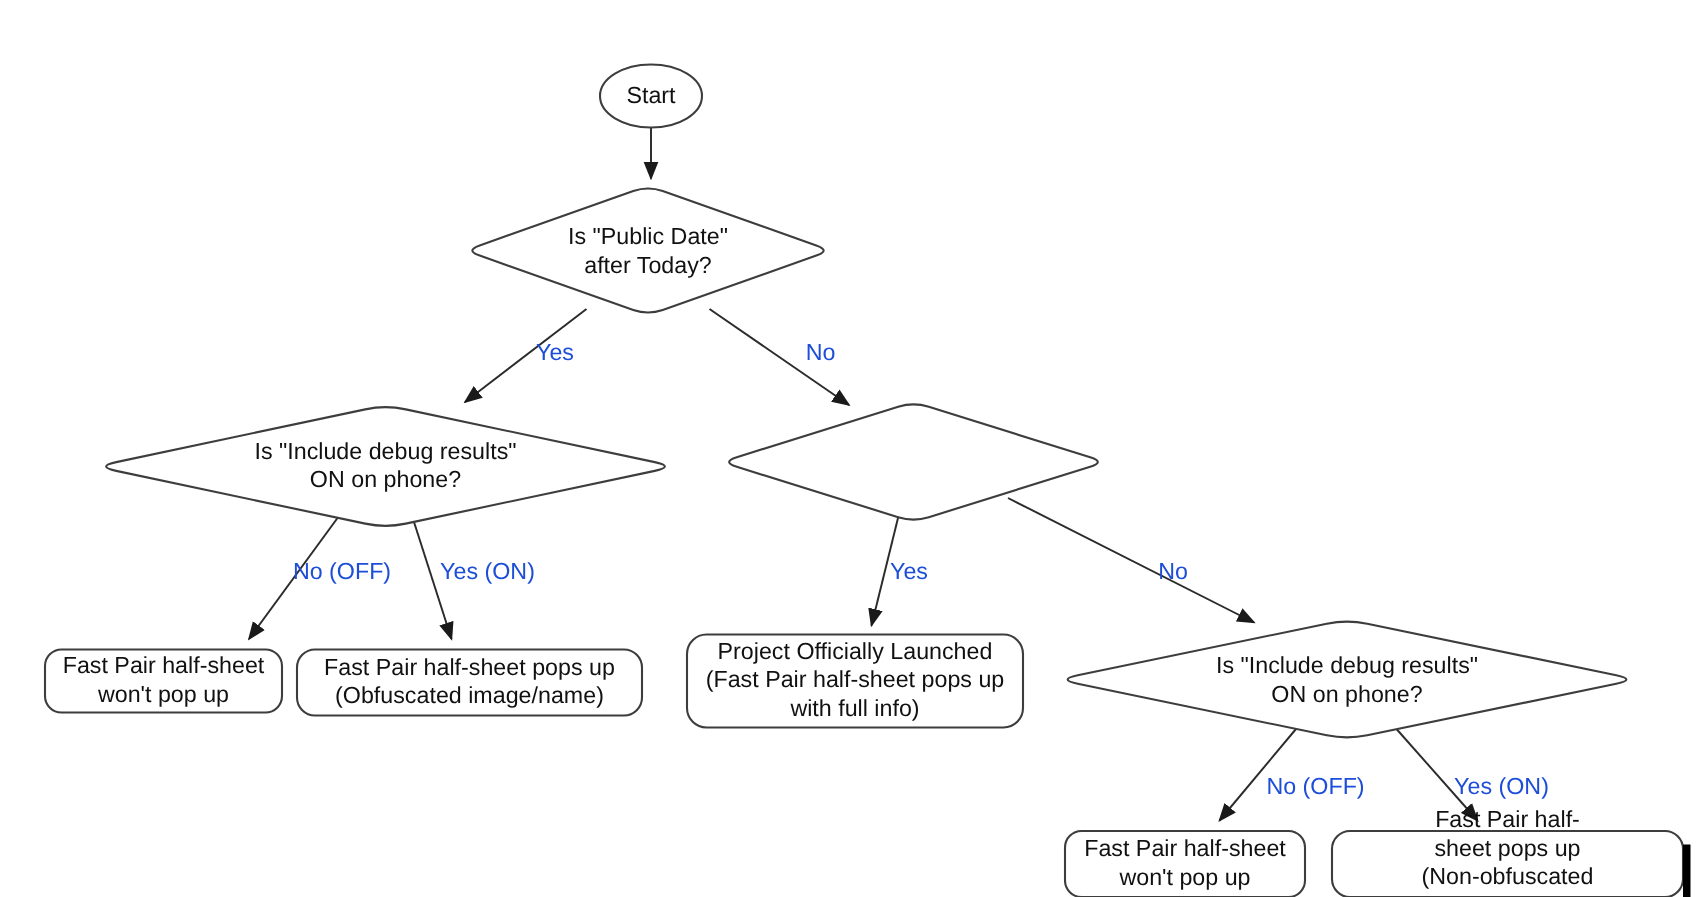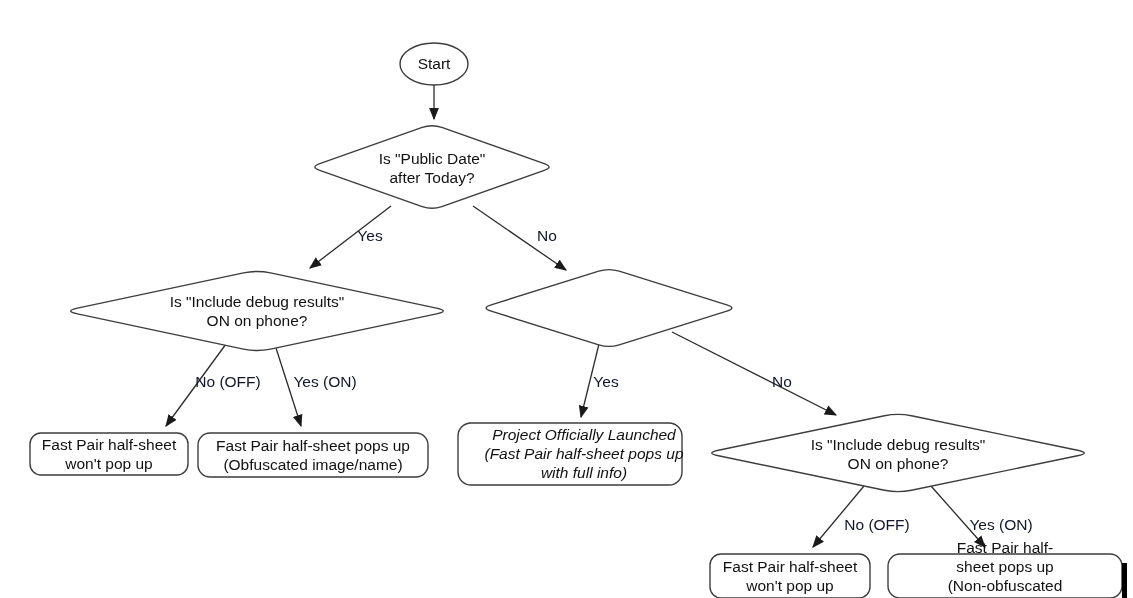--- a/index.html
+++ b/index.html
@@ -28,21 +28,21 @@
     text-align: center;
     font-size: 15.5px;
     line-height: 1.24;
     color: #111111;
   }
   .edge-label {
     position: absolute;
     transform: translate(-50%, -50%);
     white-space: nowrap;
     font-size: 15.5px;
-    color: #0f172a;
+    color: #1d4ed8;
   }
   .shape {
     fill: #ffffff;
     stroke: #3d3d3d;
     stroke-width: 1.4;
   }
   .edge {
     fill: none;
     stroke: #2b2b2b;
     stroke-width: 1.3;
@@ -101,21 +101,21 @@
   <div class="node-text" style="left:432px; top:148px;">Is "Public Date"
 after Today?</div>
   <div class="node-text" style="left:257px; top:291px;">Is "Include debug results"
 ON on phone?</div>
   <div class="node-text" style="left:898px; top:434px;">Is "Include debug results"
 ON on phone?</div>
   <div class="node-text" style="left:109px; top:434px;">Fast Pair half-sheet
 won't pop up</div>
   <div class="node-text" style="left:313px; top:435px;">Fast Pair half-sheet pops up
 (Obfuscated image/name)</div>
-  <div class="node-text" style="left:584px; top:434px;font-style:italic;">Project Officially Launched
+  <div class="node-text" style="left:570px; top:434px;">Project Officially Launched
 (Fast Pair half-sheet pops up
 with full info)</div>
   <div class="node-text" style="left:790px; top:556px;">Fast Pair half-sheet
 won't pop up</div>
   <div class="node-text" style="left:1005px; top:556px;">Fast Pair half-sheet pops up
 (Non-obfuscated image/name)</div>
 
   <div class="edge-label" style="left:370px;  top:216px;">Yes</div>
   <div class="edge-label" style="left:547px;  top:216px;">No</div>
   <div class="edge-label" style="left:228px;  top:362px;">No (OFF)</div>

